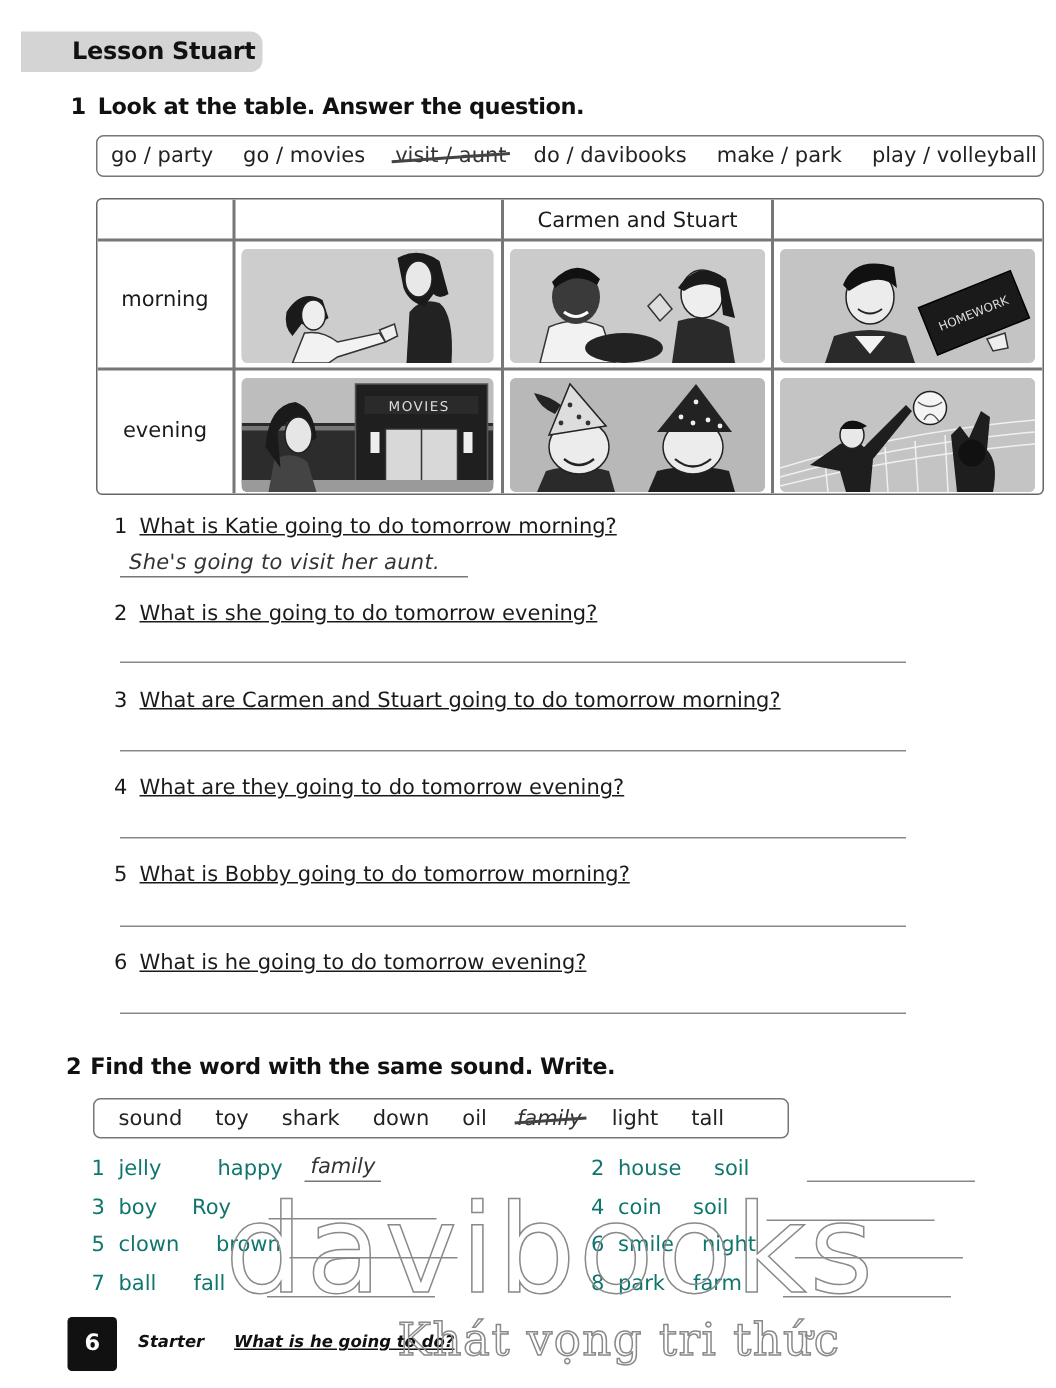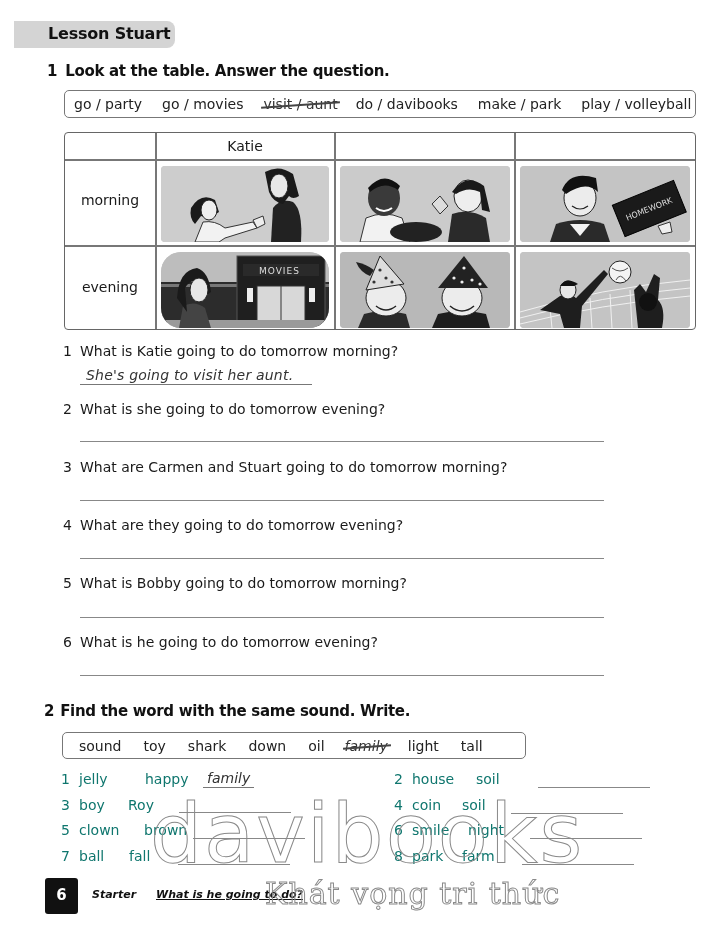--- a/index.html
+++ b/index.html
@@ -36,21 +36,21 @@
   }
   .act-table .vline, .act-table .hline { position: absolute; background: #777; }
   .act-table .col-head, .act-table .row-head {
     position: absolute; font-size: 14px; color: #1a1a1a; text-align: center;
   }
   .pic {
     position: absolute; border-radius: 4px; background: #c9c9c9; overflow: hidden;
   }
   .pic svg { width: 100%; height: 100%; display: block; }
 
-  .q { position: absolute; left: 63px; font-size: 14px; color: #1a1a1a; white-space: nowrap; }
+  .q { position: absolute; left: 76px; font-size: 14px; color: #1a1a1a; white-space: nowrap; text-decoration: underline; }
   .q .n { display: inline-block; width: 17px; }
   .ans-line { position: absolute; left: 80px; width: 524px; height: 1px; background: #888; }
   .sample-answer {
     position: absolute; left: 80px; top: 366px; width: 232px; border-bottom: 1px solid #777;
     font-family: "DejaVu Sans", sans-serif; font-size: 14px; color: #333; padding-left: 6px; letter-spacing: 0.2px;
     font-style: italic; line-height: 18px;
   }
 
   .pair { position: absolute; font-size: 14px; color: #0f766e; white-space: nowrap; }
   .pair .n { display: inline-block; width: 18px; }
@@ -94,21 +94,21 @@
   <span class="w">play / volleyball</span>
 </div>
 
 <div class="act-table">
   <div class="vline" style="left:90px; top:0; width:1.5px; height:100%;"></div>
   <div class="vline" style="left:269px; top:0; width:1.5px; height:100%;"></div>
   <div class="vline" style="left:449px; top:0; width:1.5px; height:100%;"></div>
   <div class="hline" style="left:0; top:26px; width:100%; height:1.5px;"></div>
   <div class="hline" style="left:0; top:112px; width:100%; height:1.5px;"></div>
 
-  <div class="col-head" style="left:91px; top:5px; width:178px;">Katie</div>
+  <div class="col-head" style="left:271px; top:6px; width:178px;">Carmen and Stuart</div>
 
   <div class="row-head" style="left:0; top:59px; width:90px;">morning</div>
   <div class="row-head" style="left:0; top:146px; width:90px;">evening</div>
 
   <div class="pic" style="left:96px; top:33px; width:168px; height:76px;">
     <svg viewBox="0 0 168 76">
       <rect width="168" height="76" fill="#cdcdcd"></rect>
       <path d="M110 76 L112 42 Q120 32 132 36 Q142 44 140 76 Z" fill="#222"></path>
       <path d="M104 6 Q118 -2 132 8 L138 30 Q132 34 128 30 L122 38 Q112 36 108 26 Z" fill="#1a1a1a"></path>
       <ellipse cx="118" cy="20" rx="9" ry="12" fill="#e8e8e8" stroke="#222" stroke-width="1"></ellipse>
@@ -143,21 +143,21 @@
       <path d="M42 24 Q50 4 76 12 L78 26 Q66 14 46 28 Z" fill="#111"></path>
       <path d="M52 40 Q60 46 68 40" stroke="#222" stroke-width="1.2" fill="none"></path>
       <g transform="rotate(-22 128 42)">
         <rect x="96" y="26" width="66" height="34" fill="#1a1a1a" stroke="#000"></rect>
         <text x="104" y="46" fill="#ddd" font-size="8" font-family="DejaVu Sans, sans-serif">HOMEWORK</text>
       </g>
       <path d="M138 60 L150 56 L152 66 L142 68 Z" fill="#eee" stroke="#333" stroke-width="1"></path>
     </svg>
   </div>
 
-  <div class="pic" style="left:96px; top:119px; width:168px; height:76px;border-radius:20px;">
+  <div class="pic" style="left:96px; top:119px; width:168px; height:76px;">
     <svg viewBox="0 0 168 76">
       <rect width="168" height="76" fill="#bdbdbd"></rect>
       <rect x="0" y="30" width="168" height="40" fill="#2c2c2c"></rect>
       <rect x="0" y="32" width="168" height="3" fill="#777"></rect>
       <rect x="76" y="4" width="88" height="70" fill="#1f1f1f" stroke="#555"></rect>
       <rect x="82" y="12" width="76" height="12" fill="#2a2a2a"></rect>
       <text x="98" y="22" fill="#ddd" font-size="9" font-family="DejaVu Sans, sans-serif" letter-spacing="1">MOVIES</text>
       <rect x="96" y="34" width="48" height="38" fill="#d8d8d8" stroke="#333"></rect>
       <line x1="120" y1="34" x2="120" y2="72" stroke="#333"></line>
       <rect x="86" y="36" width="6" height="14" fill="#eee"></rect>

